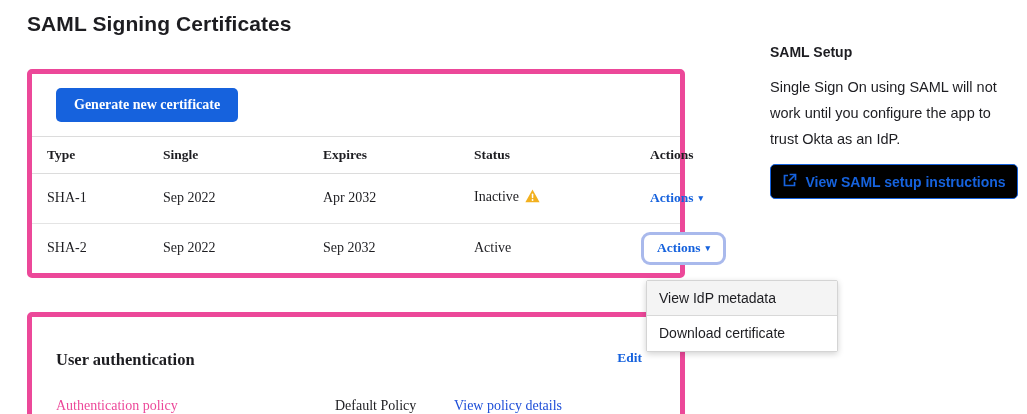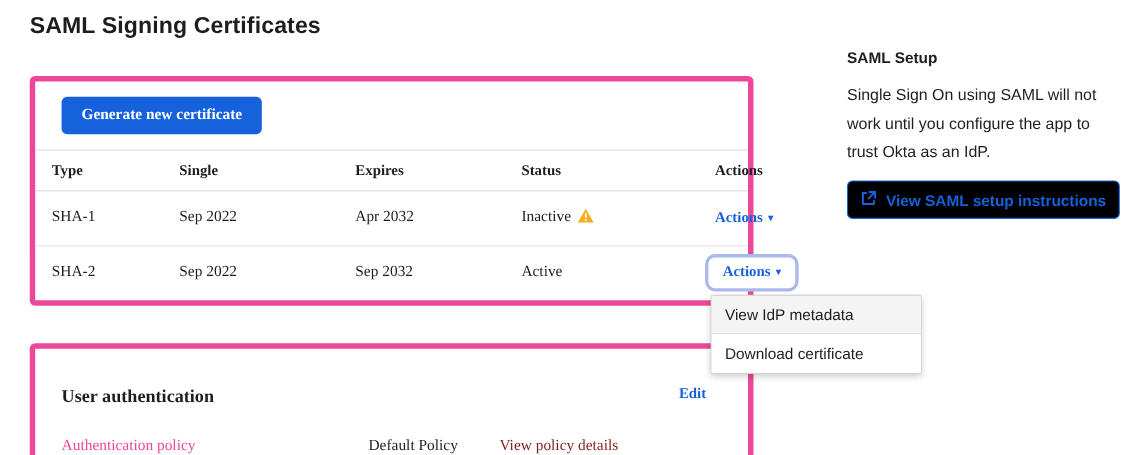--- a/index.html
+++ b/index.html
@@ -80,21 +80,21 @@
     display: inline-block;
     border: 3px solid #a9b9ec;
     border-radius: 9px;
     background: #fff;
     padding: 5px 13px 6px 13px;
     margin-left: -9px;
   }
   .dropdown-menu {
     position: absolute;
     left: 646px;
-    top: 268px;
+    top: 280px;
     width: 192px;
     background: #fff;
     border: 1px solid #d4d4d4;
     border-radius: 2px;
     box-shadow: 0 2px 6px rgba(0,0,0,0.18);
     z-index: 20;
   }
   .dropdown-item {
     height: 35px;
     line-height: 35px;
@@ -122,21 +122,21 @@
   }
   .policy-row {
     display: flex;
     align-items: baseline;
     padding: 0 0 0 24px;
     margin-top: 28px;
     font-size: 14px;
   }
   .policy-label { width: 279px; flex: none; color: #ec4899; }
   .policy-value { width: 119px; flex: none; color: #1d1d21; }
-  .policy-link { color: #7f1d1d; text-decoration: none; font-size: 14px; cursor: pointer; }
+  .policy-link { color: #1d4ed8; text-decoration: none; font-size: 14px; cursor: pointer; }
   .sidebar { width: 250px; margin-left: 25px; margin-top: 44px; flex: none; }
   .sidebar-title { font-size: 14px; font-weight: bold; color: #1d1d21; }
   .sidebar-desc {
     margin-top: 14px;
     font-size: 14.5px;
     line-height: 26px;
     color: #1d1d21;
   }
   .btn-outline {
     margin-top: 12px;

